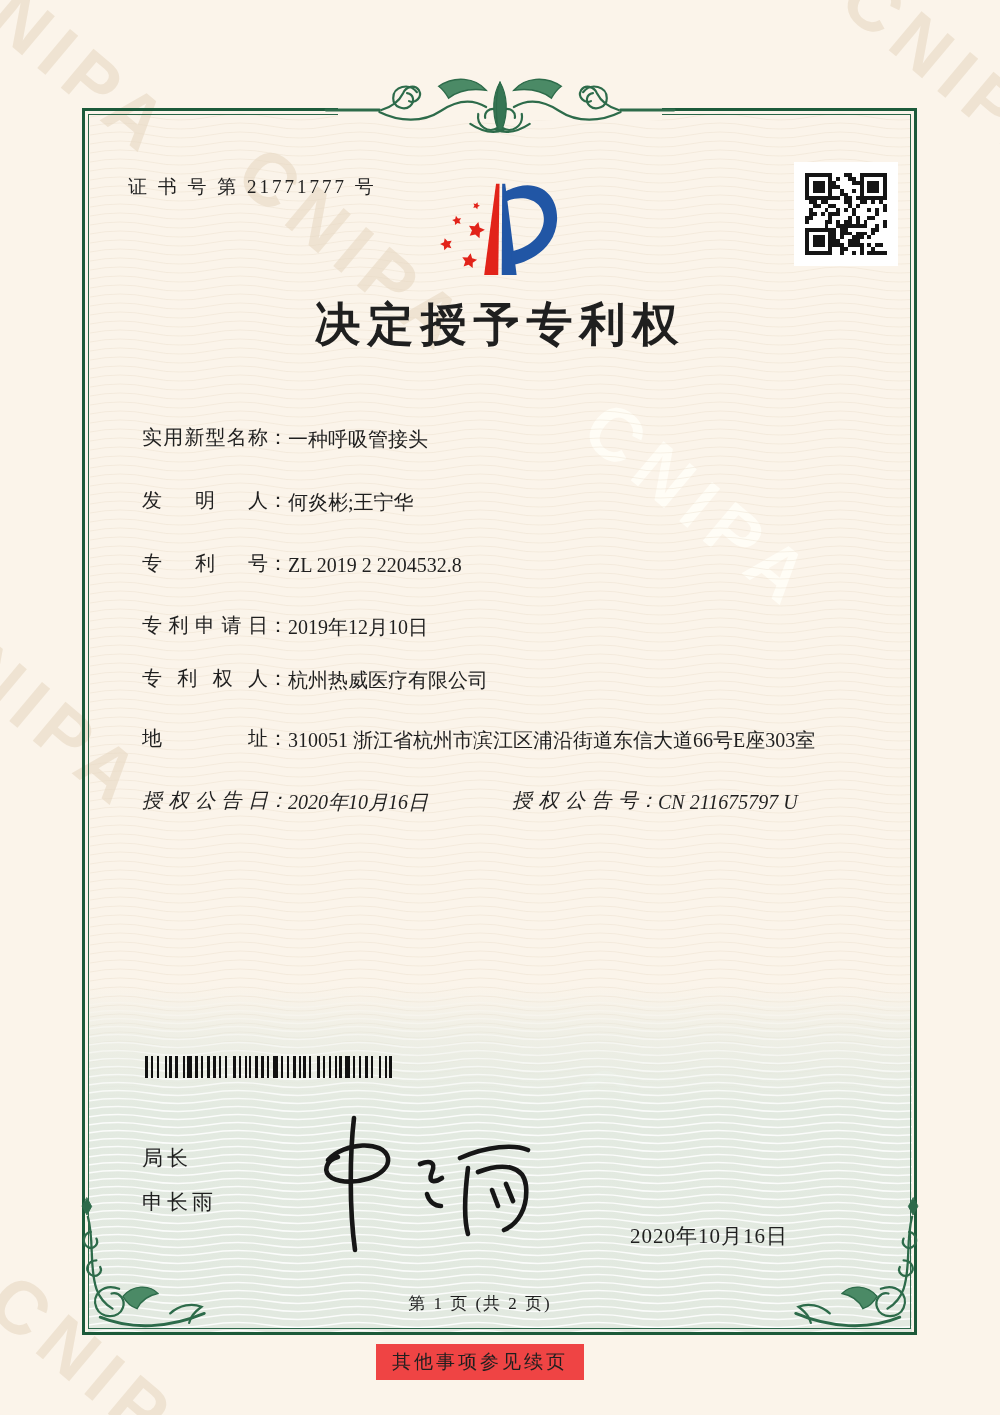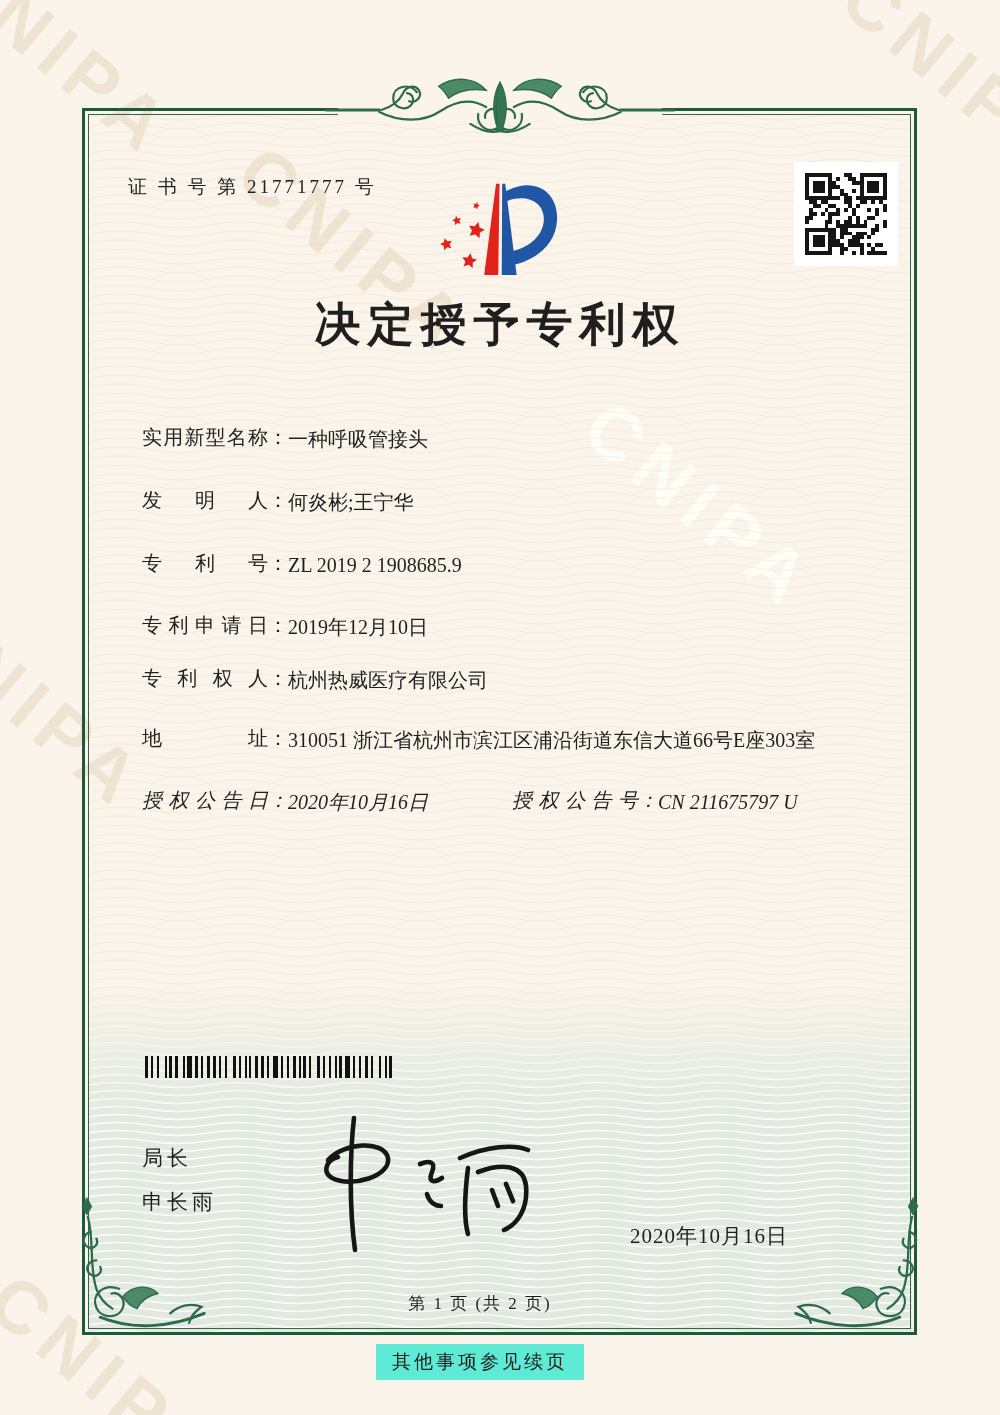--- a/index.html
+++ b/index.html
@@ -62,21 +62,21 @@
   
   .barcode{position:absolute;left:145px;top:1056px;width:252px;height:22px;}
   .barcode i{position:absolute;top:0;bottom:0;background:#111;}
   .sig-title{position:absolute;left:142px;top:1144px;font-size:21px;letter-spacing:4px;
              font-family:"Liberation Sans","DejaVu Sans",sans-serif;}
   .sig-name{position:absolute;left:142px;top:1188px;font-size:21px;letter-spacing:4px;
             font-family:"Liberation Sans","DejaVu Sans",sans-serif;}
   .signature{position:absolute;left:292px;top:1112px;width:240px;height:142px;}
   .date{position:absolute;left:630px;top:1222px;font-size:21px;letter-spacing:1px;}
   .page-info{position:absolute;left:0;top:1292px;width:960px;text-align:center;font-size:17px;letter-spacing:2px;}
-  .footer-note{position:absolute;left:480px;top:1344px;transform:translateX(-50%);background:#5eead4;
+  .footer-note{position:absolute;left:480px;top:1344px;transform:translateX(-50%);background:#ef4444;
                padding:5px 16px;font-size:19px;letter-spacing:3px;white-space:nowrap;}
 </style>
 </head>
 <body>
 
 <div class="page">
 
   <div class="wm wm-dark wm1">CNIPA</div>
   <div class="wm wm-dark wm2">CNIPA</div>
   <div class="wm wm-dark wm3">CNIPA</div>
@@ -396,21 +396,21 @@
 
   <div class="title">决定授予专利权</div>
 
   <div class="frow f1">
     <span class="flabel">实用新型名称</span><span class="fcolon">：</span><span class="fval">一种呼吸管接头</span>
   </div>
   <div class="frow f2">
     <span class="flabel">发明人</span><span class="fcolon">：</span><span class="fval">何炎彬;王宁华</span>
   </div>
   <div class="frow f3">
-    <span class="flabel">专利号</span><span class="fcolon">：</span><span class="fval">ZL 2019 2 1908685.9</span>
+    <span class="flabel">专利号</span><span class="fcolon">：</span><span class="fval">ZL 2019 2 2204532.8</span>
   </div>
   <div class="frow f4">
     <span class="flabel">专利申请日</span><span class="fcolon">：</span><span class="fval">2019年12月10日</span>
   </div>
   <div class="frow f5">
     <span class="flabel">专利权人</span><span class="fcolon">：</span><span class="fval">杭州热威医疗有限公司</span>
   </div>
   <div class="frow f6">
     <span class="flabel">地址</span><span class="fcolon">：</span><span class="fval">310051 浙江省杭州市滨江区浦沿街道东信大道66号E座303室</span>
   </div>

